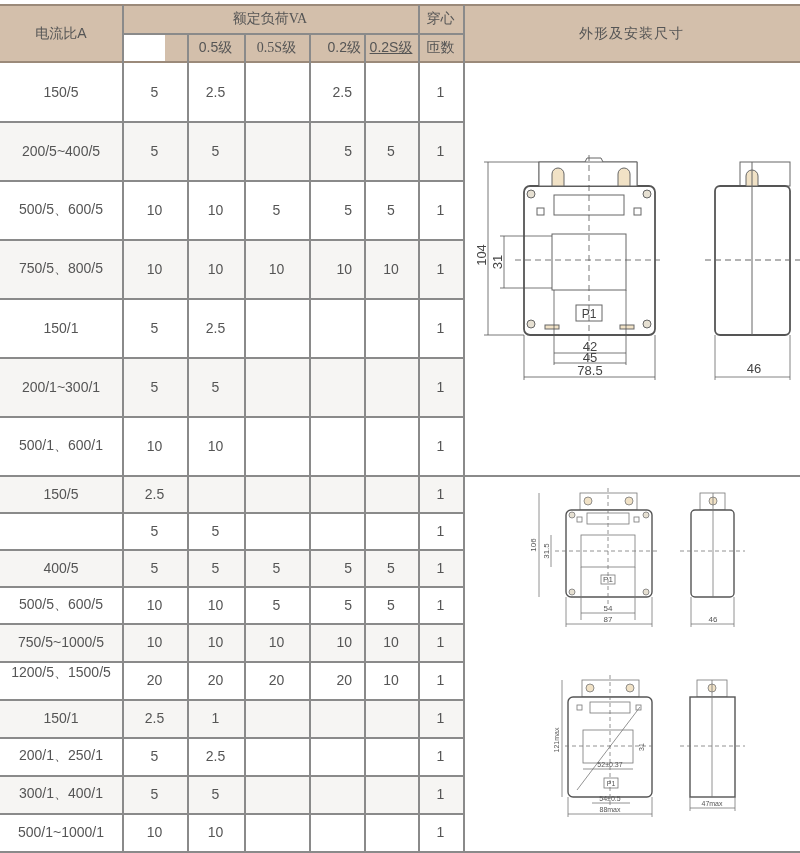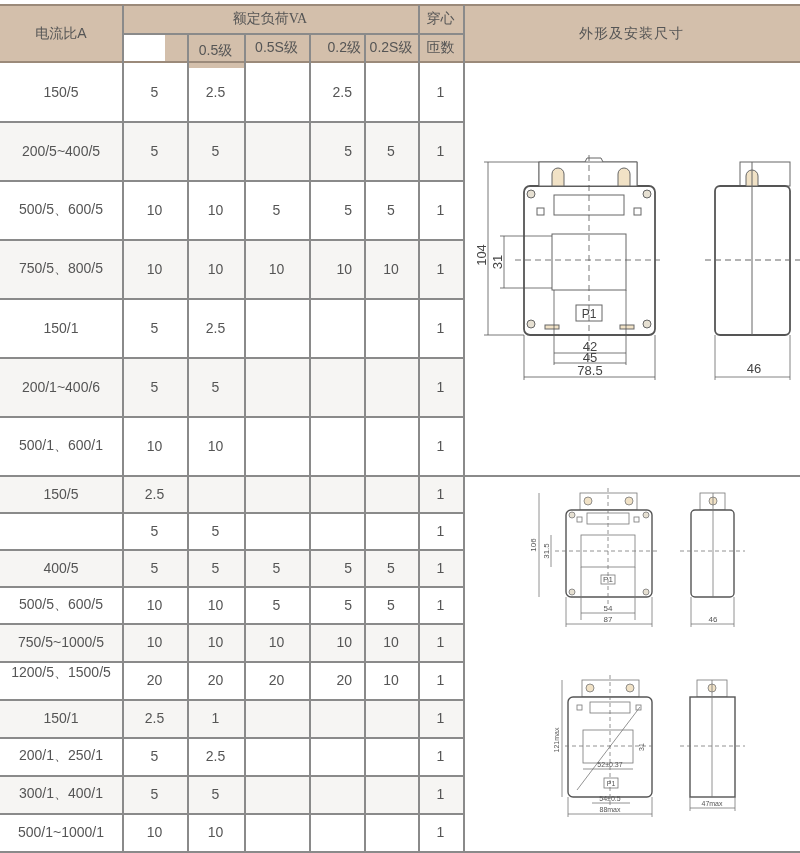--- a/index.html
+++ b/index.html
@@ -14,24 +14,24 @@
   svg text{font-family:"Liberation Sans","DejaVu Sans",sans-serif;}
 </style>
 </head>
 <body>
 
 <div class="grid" id="grid">
 
   <div class="cell hdr" style="left:0;top:5px;width:122px;height:57px;">电流比A</div>
   <div class="cell hdr" style="left:122px;top:5px;width:296px;height:28px;font-family:Liberation Serif, serif;">额定负荷VA</div>
   <div class="cell hdr" style="left:122px;top:33px;width:65px;height:29px;margin-left:43px;">1级</div>
-  <div class="cell hdr" style="left:187px;top:33px;width:57px;height:35px;">0.5级</div>
-  <div class="cell hdr" style="left:244px;top:33px;width:65px;height:29px;">0.5S级</div>
+  <div class="cell hdr" style="left:187px;top:33px;width:57px;height:29px;">0.5级</div>
+  <div class="cell hdr" style="left:244px;top:33px;width:65px;height:29px;font-family:Liberation Serif, serif;">0.5S级</div>
   <div class="cell hdr" style="left:309px;top:33px;width:55px;height:29px;justify-content:flex-end;padding-right:3px;">0.2级</div>
-  <div class="cell hdr" style="left:364px;top:33px;width:54px;height:29px;">0.2S级</div>
+  <div class="cell hdr" style="left:364px;top:33px;width:54px;height:29px;text-decoration:underline;">0.2S级</div>
   <div class="cell hdr" style="left:418px;top:5px;width:45px;height:28px;">穿心</div>
   <div class="cell hdr" style="left:418px;top:33px;width:45px;height:29px;">匝数</div>
   <div class="cell hdr" style="left:463px;top:5px;width:337px;height:57px;letter-spacing:1px;">外形及安装尺寸</div>
 <div class="cell" style="left:0px;top:62px;width:122px;height:59px;">150/5</div>
     <div class="cell" style="left:122px;top:62px;width:65px;height:59px;">5</div>
     <div class="cell" style="left:187px;top:62px;width:57px;height:59px;">2.5</div>
     <div class="cell" style="left:244px;top:62px;width:65px;height:59px;"></div>
     <div class="cell" style="left:309px;top:62px;width:55px;height:59px;justify-content:flex-end;padding-right:12px;">2.5</div>
     <div class="cell" style="left:364px;top:62px;width:54px;height:59px;"></div>
     <div class="cell" style="left:418px;top:62px;width:45px;height:59px;">1</div>
@@ -56,21 +56,21 @@
     <div class="cell alt" style="left:309px;top:239px;width:55px;height:59px;justify-content:flex-end;padding-right:12px;">10</div>
     <div class="cell alt" style="left:364px;top:239px;width:54px;height:59px;">10</div>
     <div class="cell alt" style="left:418px;top:239px;width:45px;height:59px;">1</div>
     <div class="cell" style="left:0px;top:298px;width:122px;height:59px;">150/1</div>
     <div class="cell" style="left:122px;top:298px;width:65px;height:59px;">5</div>
     <div class="cell" style="left:187px;top:298px;width:57px;height:59px;">2.5</div>
     <div class="cell" style="left:244px;top:298px;width:65px;height:59px;"></div>
     <div class="cell" style="left:309px;top:298px;width:55px;height:59px;justify-content:flex-end;padding-right:12px;"></div>
     <div class="cell" style="left:364px;top:298px;width:54px;height:59px;"></div>
     <div class="cell" style="left:418px;top:298px;width:45px;height:59px;">1</div>
-    <div class="cell alt" style="left:0px;top:357px;width:122px;height:59px;">200/1~400/6</div>
+    <div class="cell alt" style="left:0px;top:357px;width:122px;height:59px;">200/1~300/1</div>
     <div class="cell alt" style="left:122px;top:357px;width:65px;height:59px;">5</div>
     <div class="cell alt" style="left:187px;top:357px;width:57px;height:59px;">5</div>
     <div class="cell alt" style="left:244px;top:357px;width:65px;height:59px;"></div>
     <div class="cell alt" style="left:309px;top:357px;width:55px;height:59px;justify-content:flex-end;padding-right:12px;"></div>
     <div class="cell alt" style="left:364px;top:357px;width:54px;height:59px;"></div>
     <div class="cell alt" style="left:418px;top:357px;width:45px;height:59px;">1</div>
     <div class="cell" style="left:0px;top:416px;width:122px;height:59px;">500/1、600/1</div>
     <div class="cell" style="left:122px;top:416px;width:65px;height:59px;">10</div>
     <div class="cell" style="left:187px;top:416px;width:57px;height:59px;">10</div>
     <div class="cell" style="left:244px;top:416px;width:65px;height:59px;"></div>

